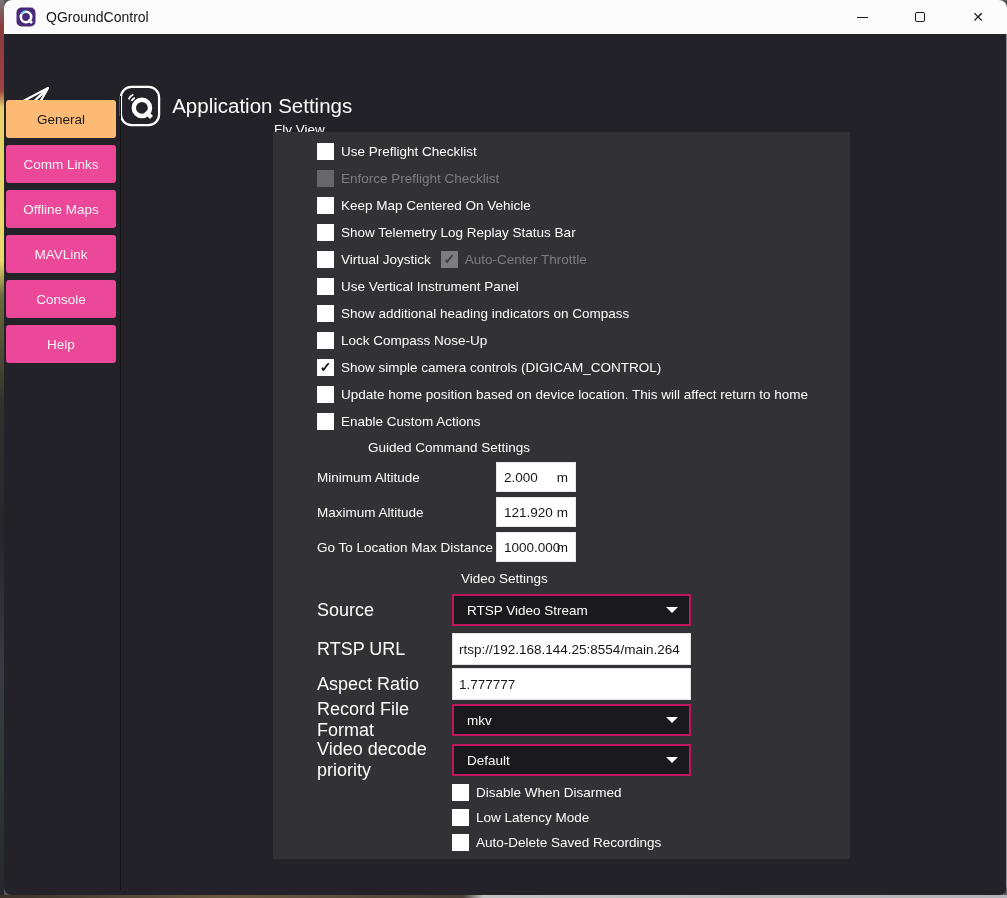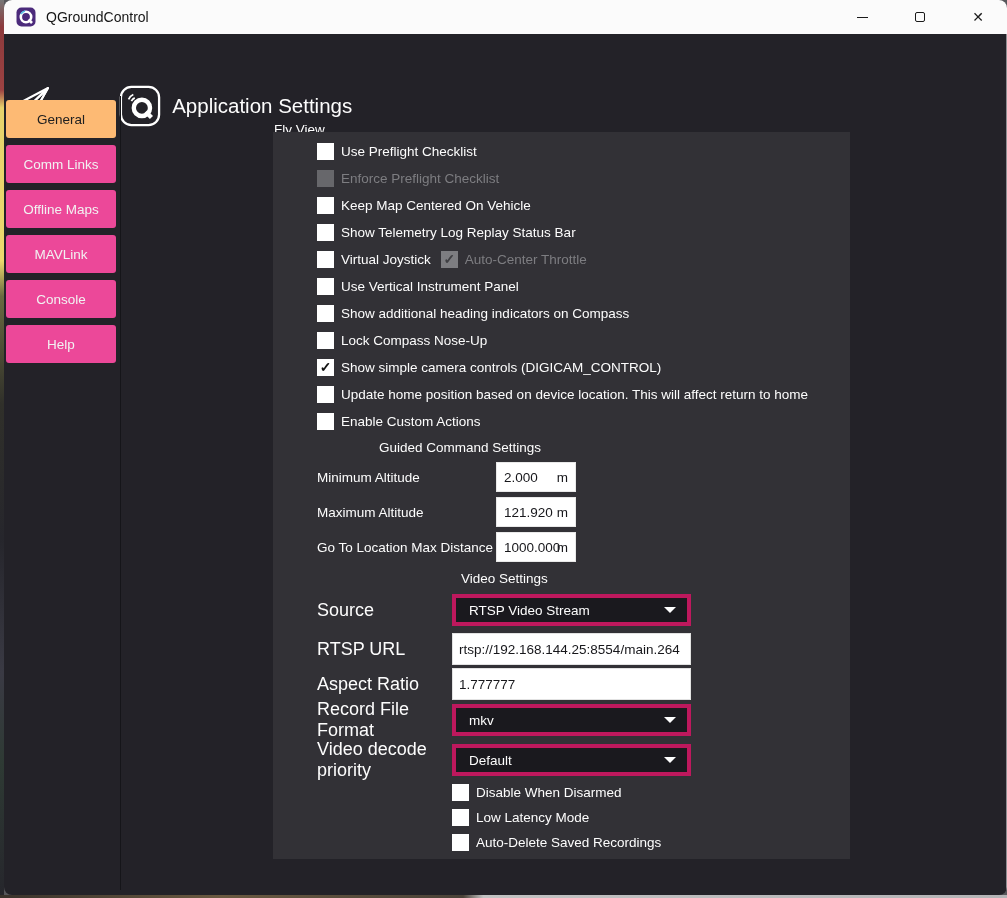--- a/index.html
+++ b/index.html
@@ -63,21 +63,21 @@
 
   .field-row { position:absolute; left:44px; height:30px; display:flex; align-items:center; }
   .field-label { width:179px; font-size:13.5px; color:#fdfdfd; flex:none; }
   .num-field { position:relative; width:80px; height:30px; background:#fff; border:1px solid #e9e9e9;
     display:flex; align-items:center; }
   .num-val { padding-left:7px; font-size:13.5px; color:#17171b; }
   .num-unit { position:absolute; right:7px; font-size:13.5px; color:#17171b; }
 
   .video-row { position:absolute; left:44px; height:32px; display:flex; align-items:center; }
   .video-label { width:135px; font-size:18px; color:#fdfdfd; flex:none; }
-  .combo { position:relative; width:239px; height:32px; background:#1a191e; border:4px solid #be185d;
+  .combo { position:relative; width:239px; height:32px; background:#1a191e; border:2px solid #be185d;
     display:flex; align-items:center; }
   .combo-text { padding-left:13px; font-size:13.5px; color:#fdfdfd; }
   .combo-arrow { position:absolute; right:11px; width:0; height:0;
     border-left:6px solid transparent; border-right:6px solid transparent; border-top:6px solid #fdfdfd; }
   .text-input { width:239px; height:32px; background:#fff; border:1px solid #e2e2e2;
     font-size:13.5px; color:#17171b; padding-left:6px; font-family:"Liberation Sans", sans-serif; }
 </style>
 </head>
 <body>
 
@@ -177,21 +177,21 @@
       </div>
       <div class="cb-row" style="top:254px">
         <span class="cb"></span>
         <span class="cb-label">Update home position based on device location. This will affect return to home</span>
       </div>
       <div class="cb-row" style="top:281px">
         <span class="cb"></span>
         <span class="cb-label">Enable Custom Actions</span>
       </div>
 
-      <div class="section-header" style="left:106px; top:308px">Guided Command Settings</div>
+      <div class="section-header" style="left:95px; top:308px">Guided Command Settings</div>
 
       <div class="field-row" style="top:330px">
         <span class="field-label">Minimum Altitude</span>
         <div class="num-field">
           <span class="num-val">2.000</span>
           <span class="num-unit">m</span>
         </div>
       </div>
       <div class="field-row" style="top:365px">
         <span class="field-label">Maximum Altitude</span>

